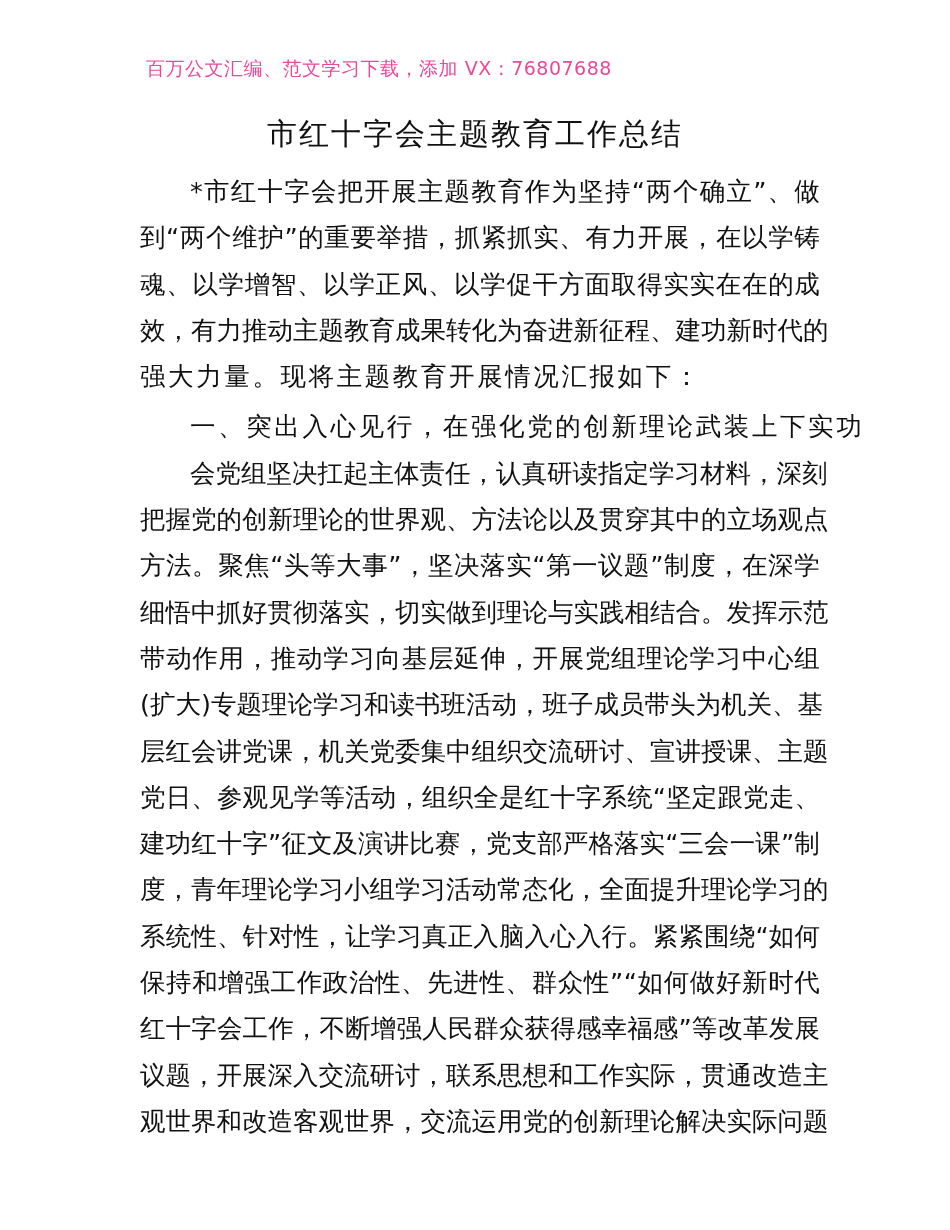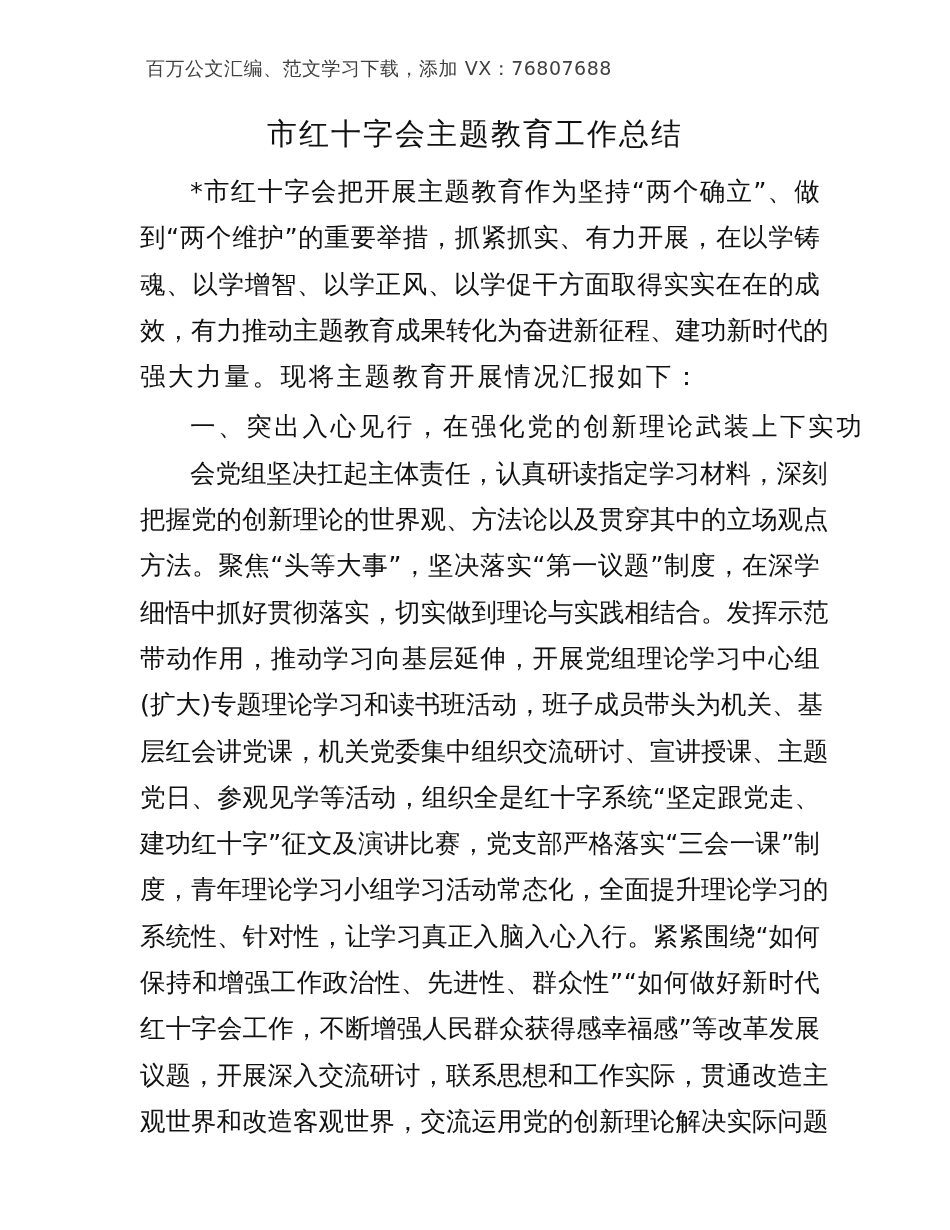--- a/index.html
+++ b/index.html
@@ -1,19 +1,19 @@
 <!DOCTYPE html>
 <html><head>
 <meta charset="utf-8">
 <style>
   html, body { margin: 0; padding: 0; background: #ffffff; }
   body { width: 950px; height: 1230px; position: relative; overflow: hidden;
          font-family: "DejaVu Sans", "Liberation Sans", sans-serif; color: #111111; }
   .header { position: absolute; top: 56px; left: 0; width: 758px; text-align: center;
-            font-size: 19px; color: #404040; letter-spacing: 0.5px; }
+            font-size: 19px; color: #ec4899; letter-spacing: 0.5px; }
   .title { position: absolute; top: 114px; left: 0; width: 950px; text-align: center;
            font-size: 30px; color: #111111; letter-spacing: 2px; }
   .body { position: absolute; left: 140px; top: 168px; width: 680px; }
   .line { height: 46.3px; line-height: 46.3px; font-size: 25.5px; white-space: nowrap;
           display: flex; justify-content: space-between; }
   .line.last { justify-content: flex-start; }
   .line.indent { padding-left: 50px; }
   .line.gap { margin-top: 4px; }
   .line span.ch { display: inline-block; }
 </style>

